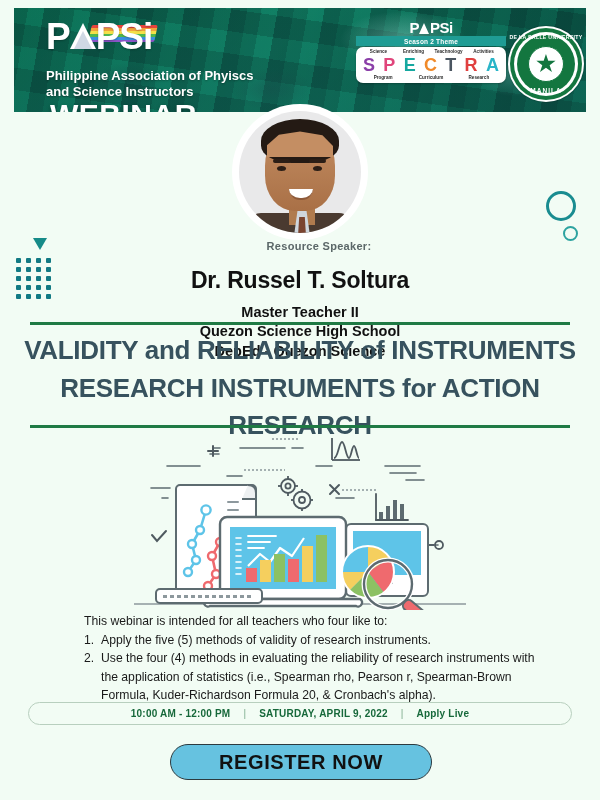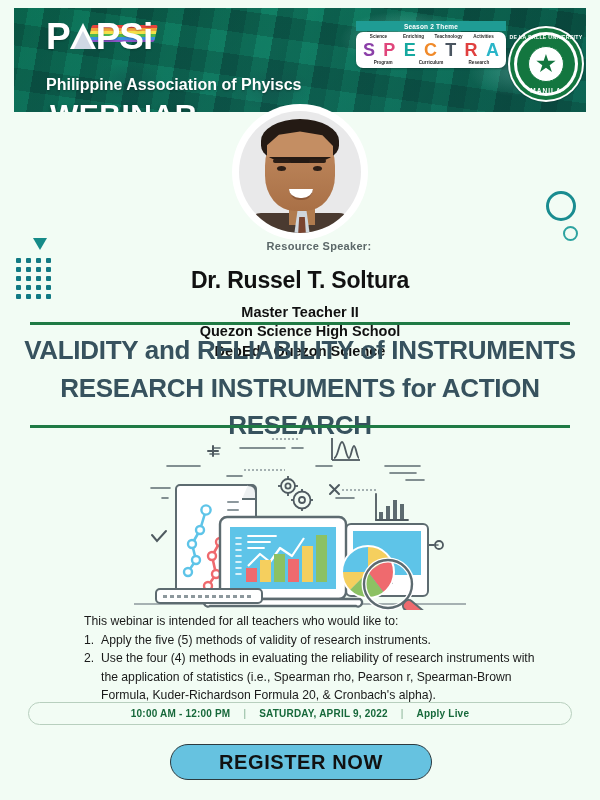--- a/index.html
+++ b/index.html
@@ -62,21 +62,21 @@
     border-bottom:18px solid #cfd8e4;
   }
   .rainbow{
     position:absolute;left:20px;top:4px;width:66px;height:17px;
     background:linear-gradient(180deg,#e8443c 0 20%,#f2a33c 20% 38%,#f5e049 38% 55%,#4fb84f 55% 72%,#3a8fe0 72% 88%,#8a55c8 88% 100%);
     transform:skewX(-12deg);
     border-radius:2px;
     z-index:-1;
   }
   .papsi-sub{
-    margin-top:20px;font-size:16px;font-weight:bold;color:#ffffff;line-height:1.25;
+    margin-top:13px;font-size:13px;font-weight:bold;color:#ffffff;line-height:1.25;
     text-shadow:0 1px 2px rgba(0,0,0,.3);
   }
   .webinar{
     position:absolute;left:36px;top:90px;
     font-size:30px;font-weight:bold;color:#ffffff;letter-spacing:.5px;
     text-shadow:0 2px 4px rgba(0,0,0,.35);
   }
 
   
   .spectra-block{position:absolute;left:342px;top:12px;width:150px;}
@@ -275,26 +275,30 @@
           <span>P</span>
           <span class="prism">
             <span class="tri"></span>
               <span class="tri2"></span>
             <span class="rainbow"></span>
           </span>
           <span>PSi</span>
         </div>
         <div class="papsi-sub">
           <div>Philippine Association of Phyiscs</div>
+          <div>and Science Instructors</div>
         </div>
       </div>
 
       <div class="webinar">WEBINAR</div>
 
       <div class="spectra-block">
+        <div class="spectra-papsi">
+          P<span class="sp-prism"><span class="t"></span></span>PSi
+        </div>
         <div class="season-bar">Season 2 Theme</div>
         <div class="spectra-card">
           <div class="sp-top">
             <span>Science</span>
             <span>Enriching</span>
             <span>Teachnology</span>
             <span>Activities</span>
           </div>
           <div class="sp-letters" id="spectra-letters">
               <b style="color: rgb(139, 63, 168);">S</b>
@@ -567,21 +571,21 @@
 
       <g>
         <circle cx="268" cy="152" r="24" fill="none" stroke="#ffffff" stroke-width="5"></circle>
         <circle cx="268" cy="152" r="24" fill="none" stroke="#5d6b70" stroke-width="2.4"></circle>
         <rect x="288" y="166" width="26" height="11" rx="5" transform="rotate(40 288 166)" fill="#ef6a6e" stroke="#5d6b70" stroke-width="2"></rect>
       </g>
     </svg>
   </div>
 
   <div class="body-copy">
-    <p class="bc-intro">This webinar is intended for all teachers who would like to:</p>
+    <p class="bc-intro">This webinar is intended for all teachers who four like to:</p>
     <ul class="bc-list">
       <li>
         <span class="bc-num">1.</span>
         <span class="bc-txt">Apply the five (5) methods of validity of research instruments.</span>
       </li>
       <li>
         <span class="bc-num">2.</span>
         <span class="bc-txt">Use the four (4) methods in evaluating the reliability of research instruments with the application of statistics (i.e., Spearman rho, Pearson r, Spearman-Brown Formula, Kuder-Richardson Formula 20, &amp; Cronbach's alpha).</span>
       </li>
     </ul>

